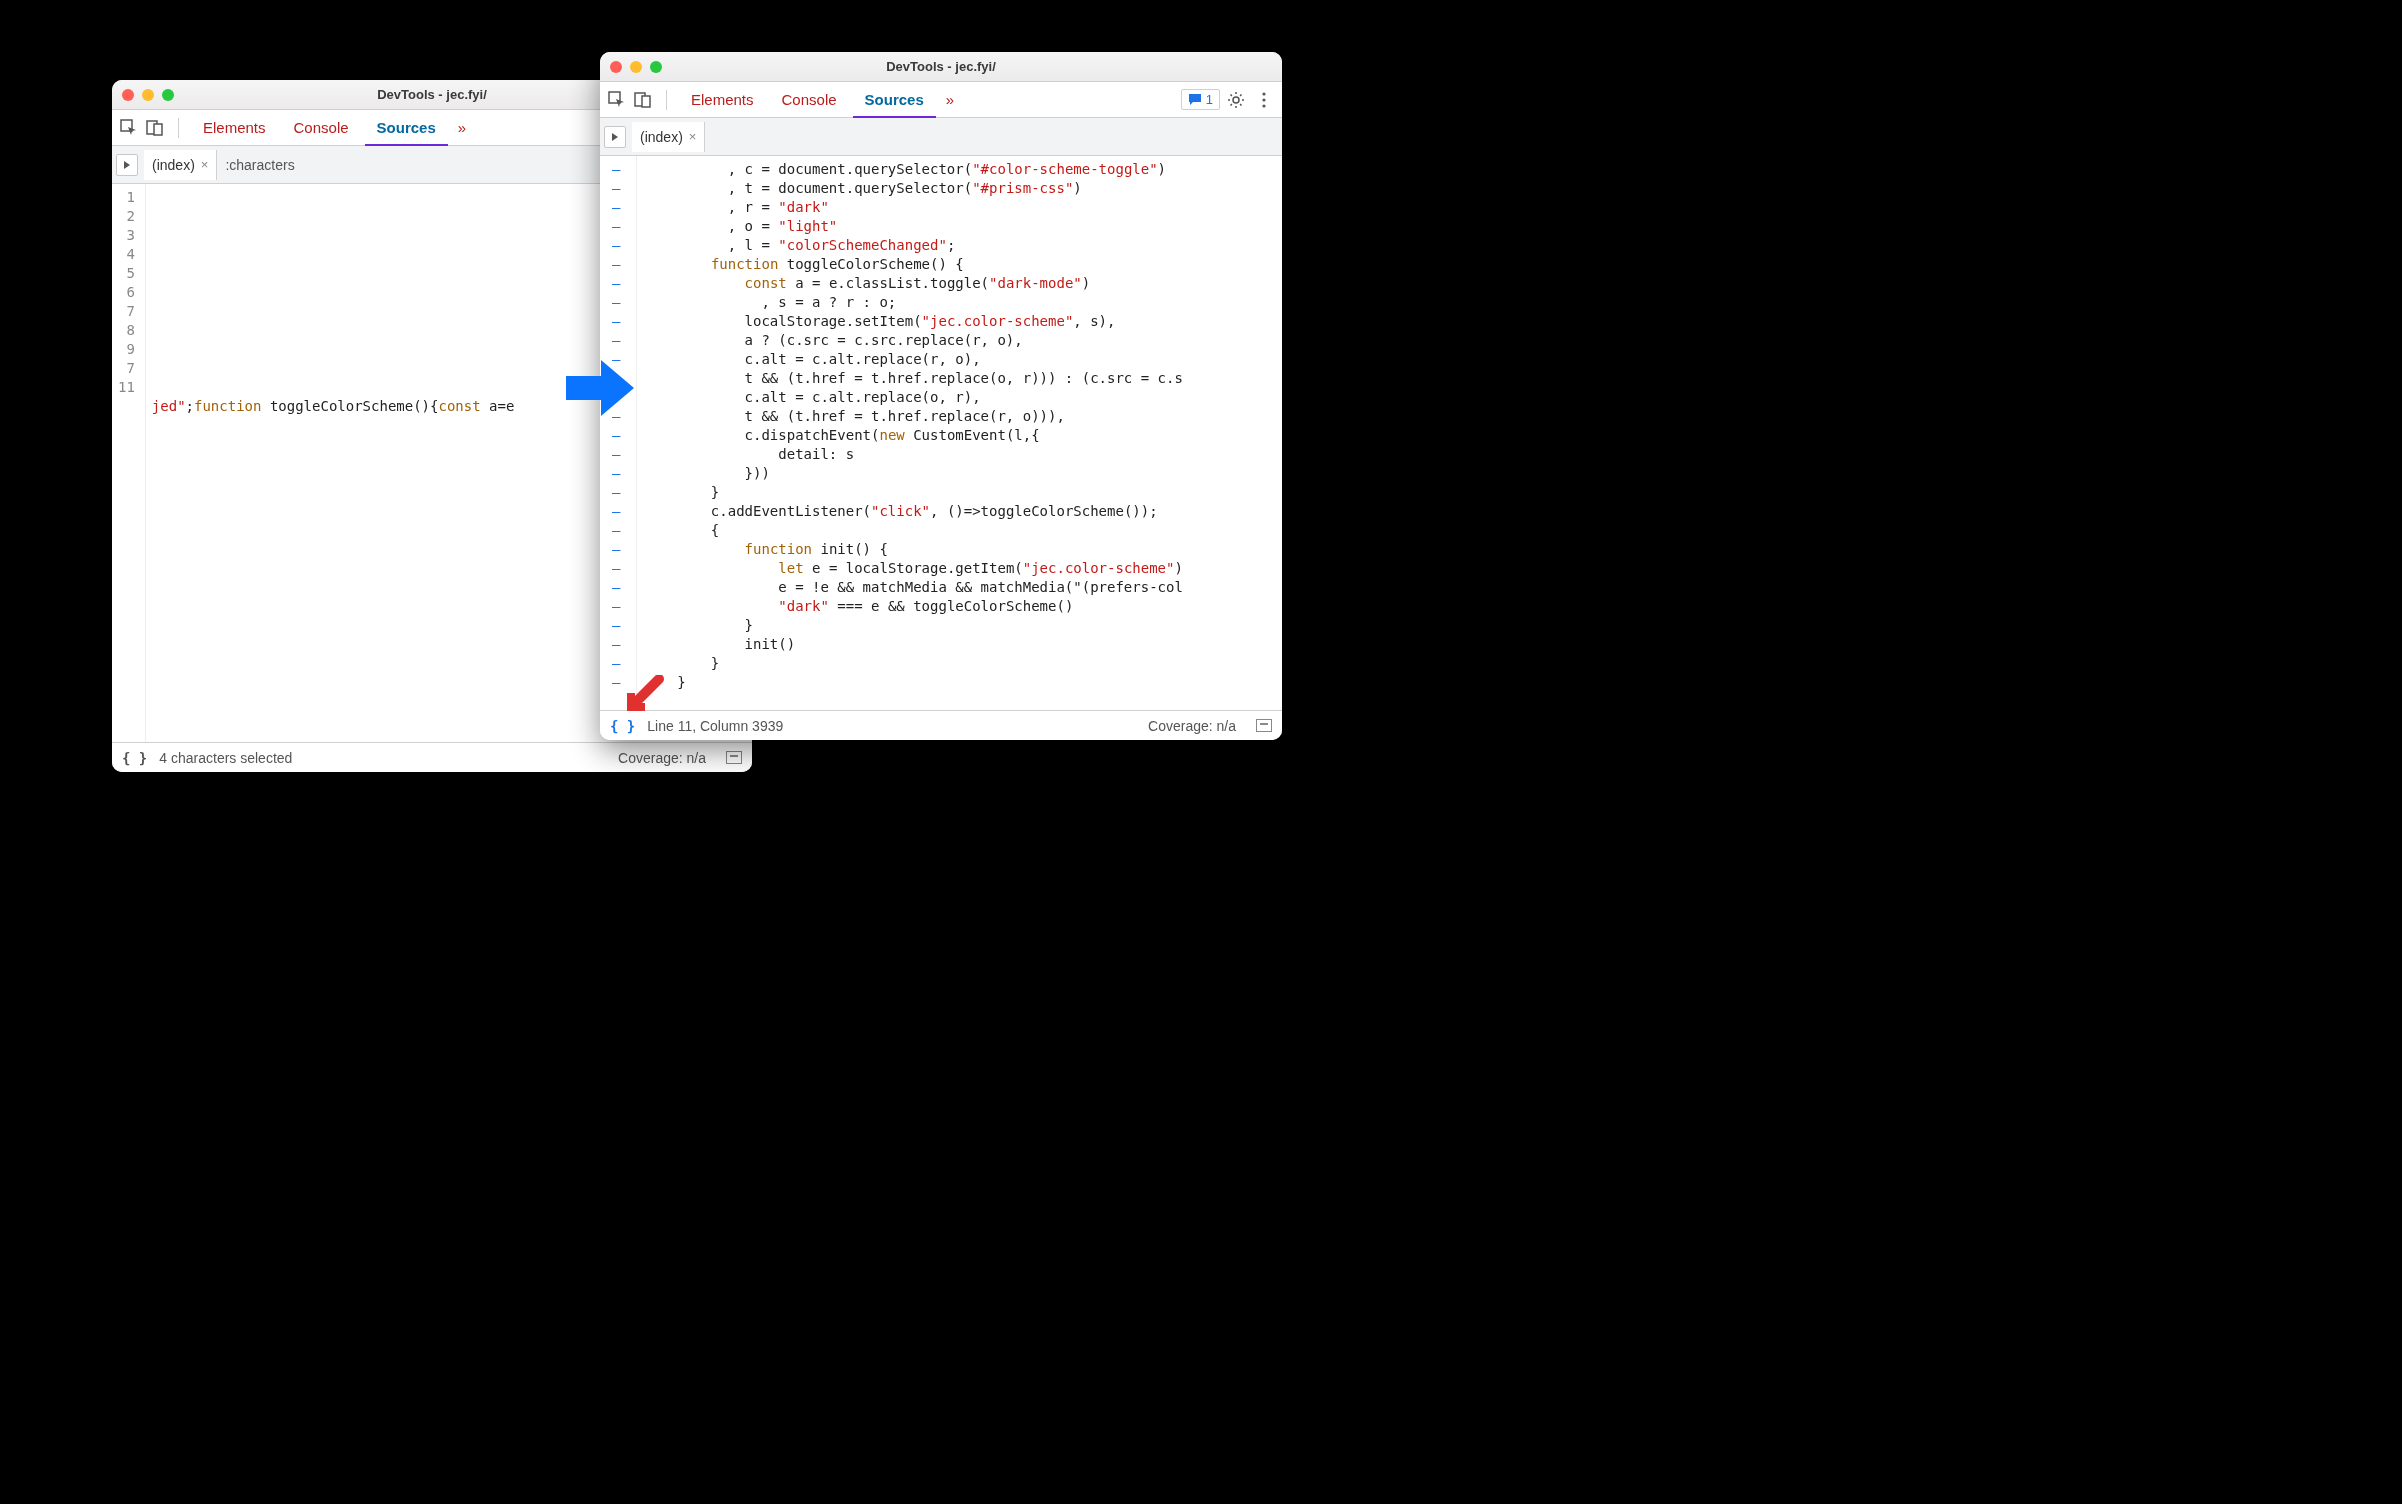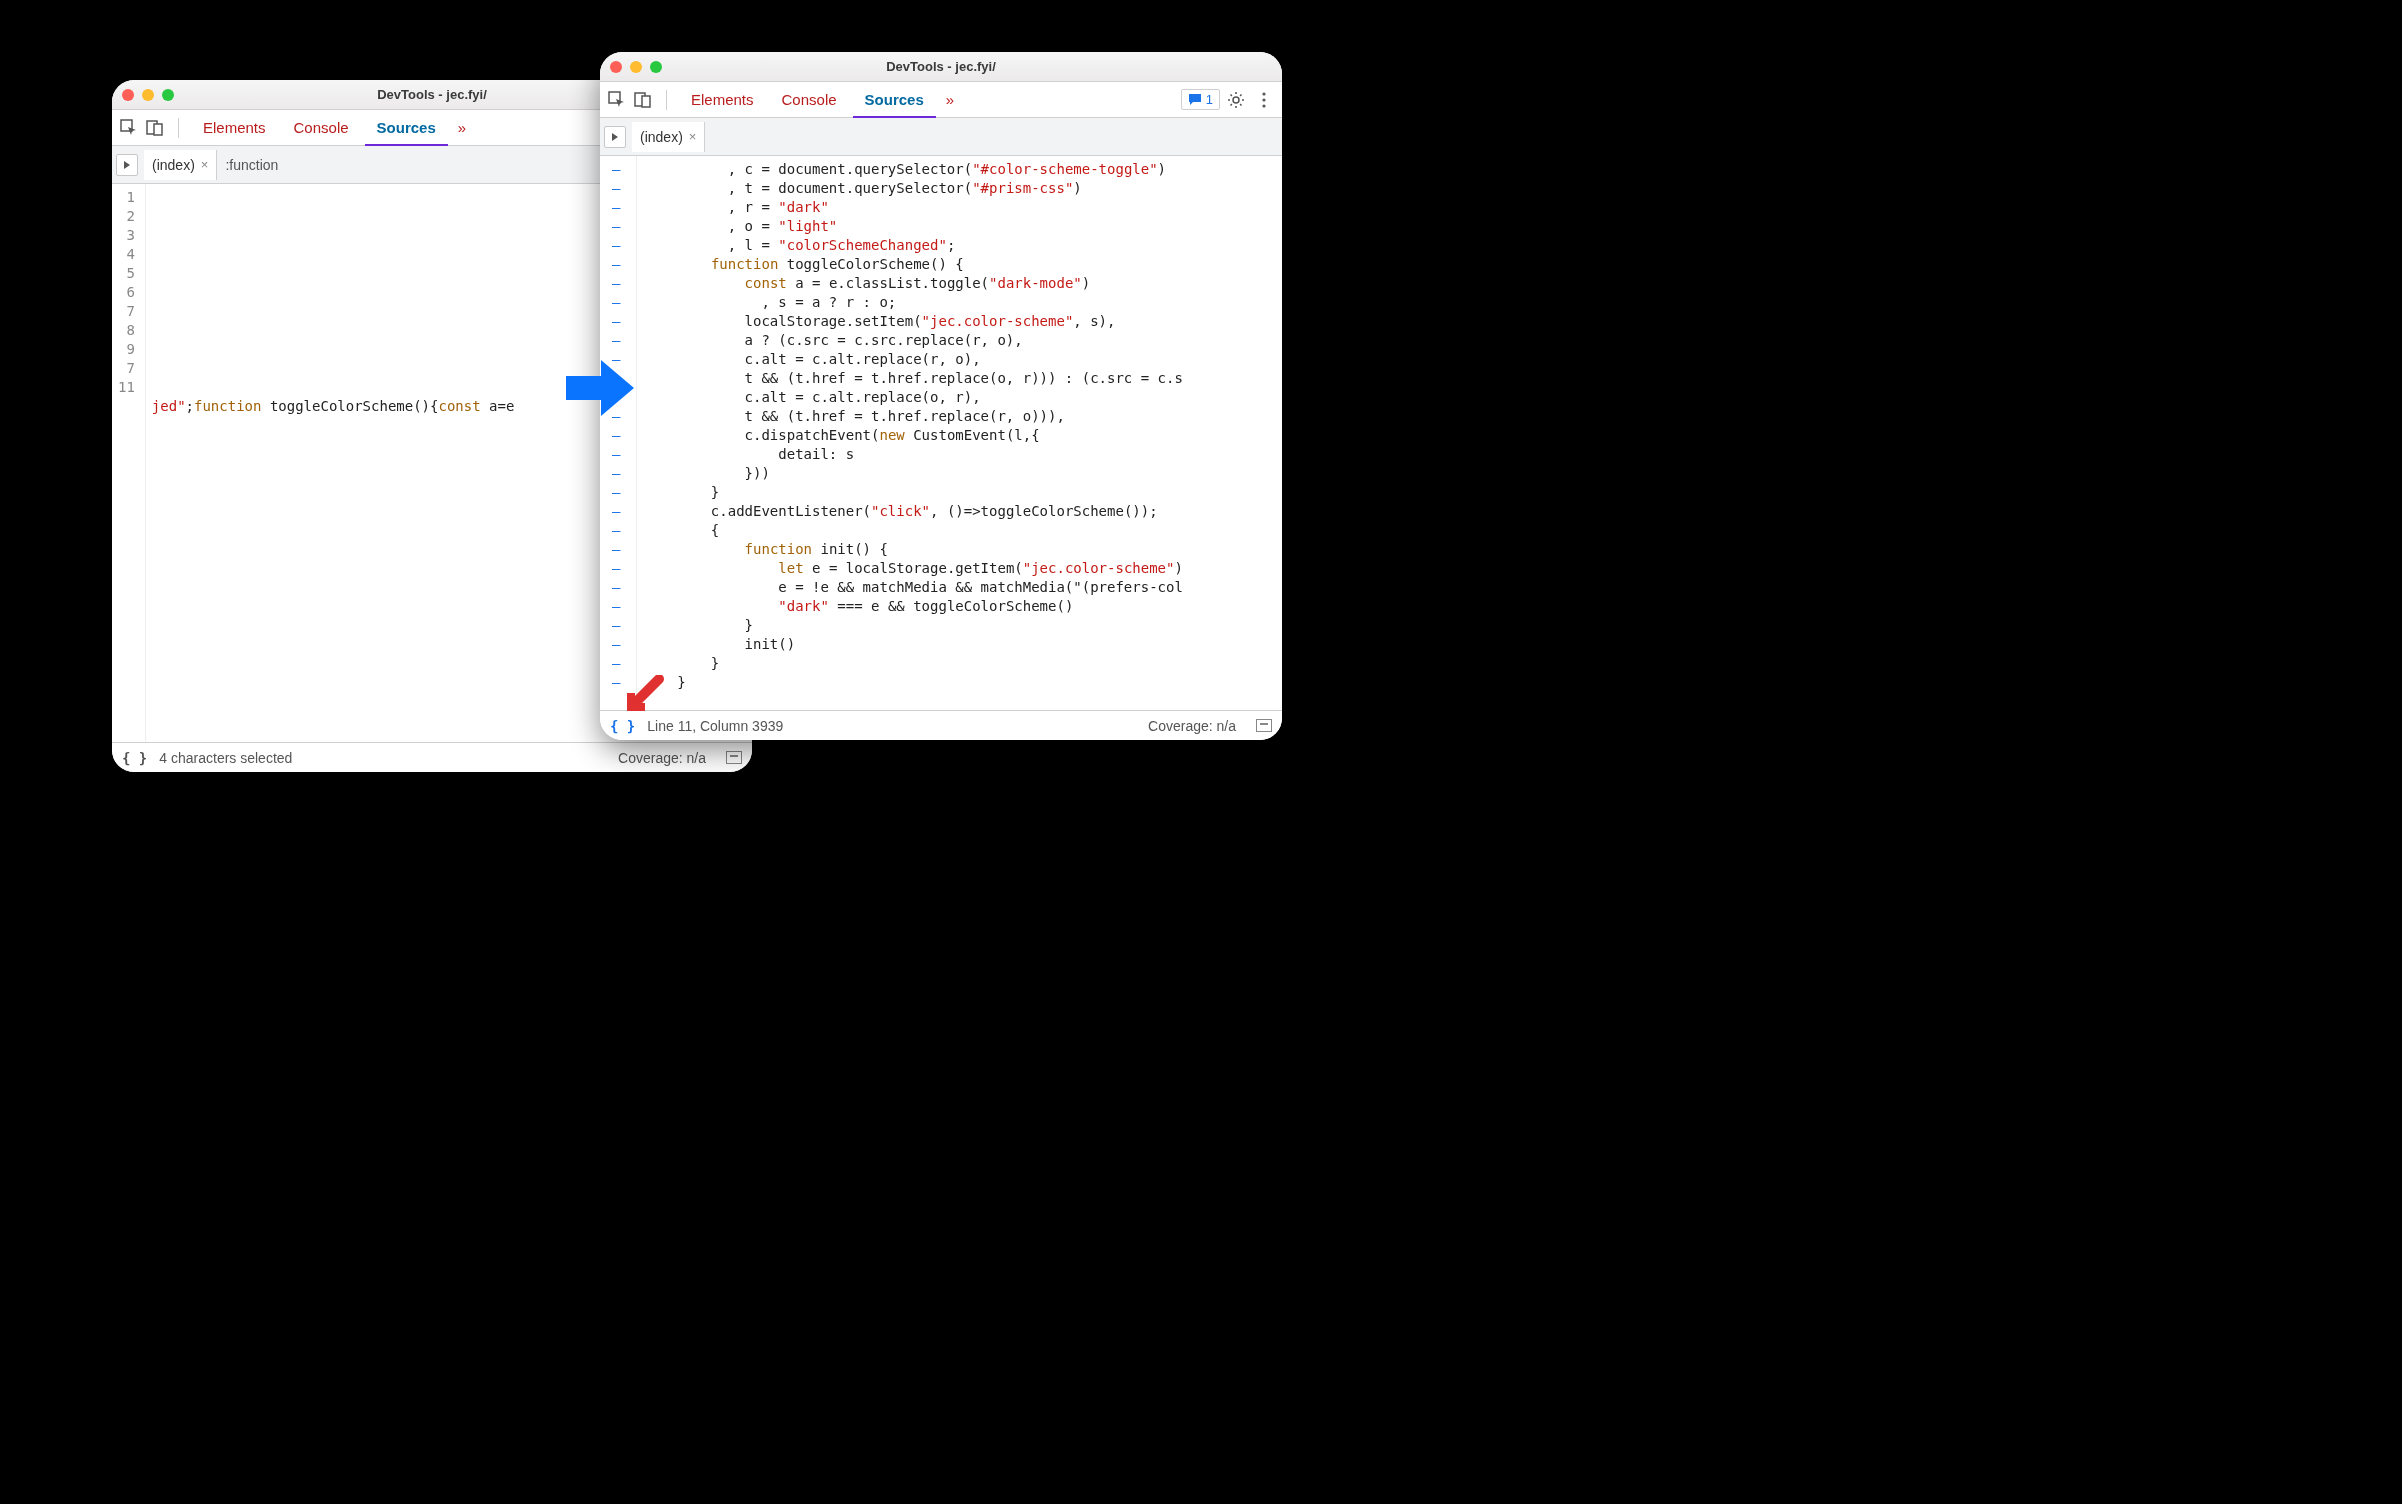--- a/index.html
+++ b/index.html
@@ -7,21 +7,21 @@
     background: #000;
     font-family: "Helvetica Neue", Arial, sans-serif;
     width: 1400px;
     height: 876px;
     position: relative;
     overflow: hidden;
   }
   .window {
     position: absolute;
     background: #fff;
-    border-radius: 22px;
+    border-radius: 10px;
     box-shadow: 0 10px 30px rgba(0,0,0,.45);
     display: flex;
     flex-direction: column;
     overflow: hidden;
   }
   .w-left { left: 112px; top: 80px; width: 640px; height: 692px; }
   .w-right { left: 600px; top: 52px; width: 682px; height: 688px; }
 
   
   .titlebar {
@@ -135,21 +135,21 @@
     <div class="nav-ic">
       <svg width="12" height="12" viewBox="0 0 12 12">
           <path d="M3 2 L9 6 L3 10 Z" fill="#555"></path>
         </svg>
     </div>
     <div class="filetab">
       <span>(index)</span>
       <span class="x">×</span>
     </div>
     <div class="filetab secondary">
-      <span>:function</span>
+      <span>:characters</span>
     </div>
   </div>
 
   <div class="editor">
     <div class="gutter">
       <span class="ln">1</span>
         <span class="ln">2</span>
         <span class="ln">3</span>
         <span class="ln">4</span>
         <span class="ln">5</span>

